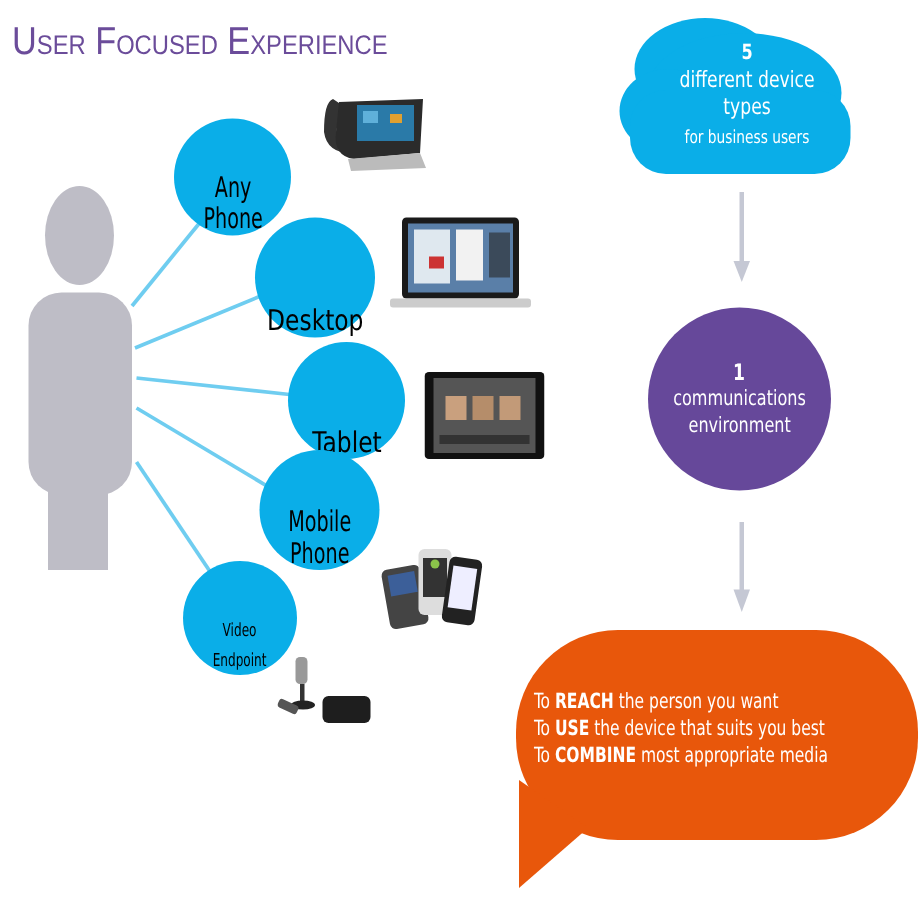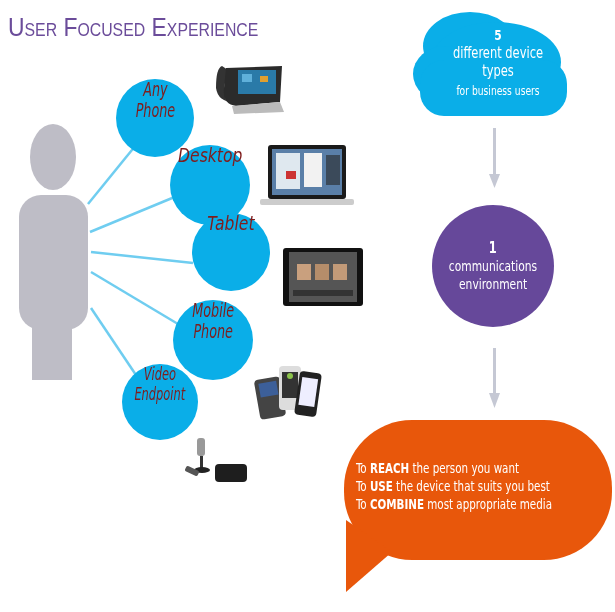--- a/index.html
+++ b/index.html
@@ -1,19 +1,19 @@
 <!DOCTYPE html>
 <html><head>
 <meta charset="utf-8">
 <style>
   html, body { margin:0; padding:0; background:#fff; }
   body { width:615px; height:612px; position:relative; overflow:hidden; font-family:"DejaVu Sans Condensed","DejaVu Sans",sans-serif; }
   .abs { position:absolute; }
   .title { left:8px; top:12px; color:#6b4c9a; font-size:26px; font-variant:small-caps; letter-spacing:0px; font-family:"Liberation Sans Narrow","Liberation Sans",sans-serif; transform:scaleX(0.88); transform-origin:left top; white-space:nowrap; }
-  .bubble { position:absolute; border-radius:50%; background:#0aaee8; color:#7f1d1d; display:flex; align-items:flex-start; justify-content:center; text-align:center; font-size:19px; line-height:21px; font-family:"DejaVu Sans",sans-serif; transform-origin:center;font-style:italic; }
+  .bubble { position:absolute; border-radius:50%; background:#0aaee8; color:#000000; display:flex; align-items:flex-end; justify-content:center; text-align:center; font-size:19px; line-height:21px; font-family:"DejaVu Sans",sans-serif; transform-origin:center; }
   .bubble span { display:inline-block; transform:scaleX(0.82); }
   .purple { position:absolute; left:432px; top:205px; width:122px; height:122px; border-radius:50%; background:#66489a; color:#fff; display:flex; flex-direction:column; align-items:center; justify-content:center; text-align:center; font-size:14px; line-height:18px; }
   .purple span{ display:block; transform:scaleX(0.85);}
   .cloud-text { position:absolute; left:423px; top:26px; width:150px; text-align:center; color:#fff; font-size:14px; line-height:18px; }
   .cloud-text span { display:block; transform:scaleX(0.85); }
   .orange-text { position:absolute; left:356px; top:459px; color:#fff; font-size:14px; line-height:18px; white-space:nowrap; transform:scaleX(0.82); transform-origin:left top; }
   .orange-text b { font-weight:bold; }
   .device { position:absolute; }
 </style>
 </head>
@@ -61,30 +61,30 @@
 
 <div class="bubble" style="left:116px;top:79px;width:78px;height:78px;">
   <span>
       <span style="display:block">Any</span>
       <span style="display:block">Phone</span>
     </span>
 </div>
 <div class="bubble" style="left:170px;top:145px;width:80px;height:80px;">
   <span>Desktop</span>
 </div>
-<div class="bubble" style="left:192px;top:213px;width:78px;height:78px;">
+<div class="bubble" style="left:192px;top:228px;width:78px;height:78px;">
   <span>Tablet</span>
 </div>
 <div class="bubble" style="left:173px;top:300px;width:80px;height:80px;">
   <span>
       <span style="display:block">Mobile</span>
       <span style="display:block">Phone</span>
     </span>
 </div>
-<div class="bubble" style="left:122px;top:364px;width:76px;height:76px;font-size:17px;line-height:20px;">
+<div class="bubble" style="left:122px;top:374px;width:76px;height:76px;font-size:12px;line-height:20px;">
   <span>
       <span style="display:block">Video</span>
       <span style="display:block">Endpoint</span>
     </span>
 </div>
 
 <svg class="device" style="left:212px;top:58px" width="72" height="64">
   <path d="M10,8 Q4,10 4,30 Q6,44 22,44 L14,42 Q10,30 16,12 Z" fill="#333"></path>
   <path d="M14,10 L70,8 L68,44 L24,48 Q10,46 12,30 Z" fill="#2b2b2b"></path>
   <rect x="26" y="12" width="38" height="24" fill="#2a7aa8"></rect>

